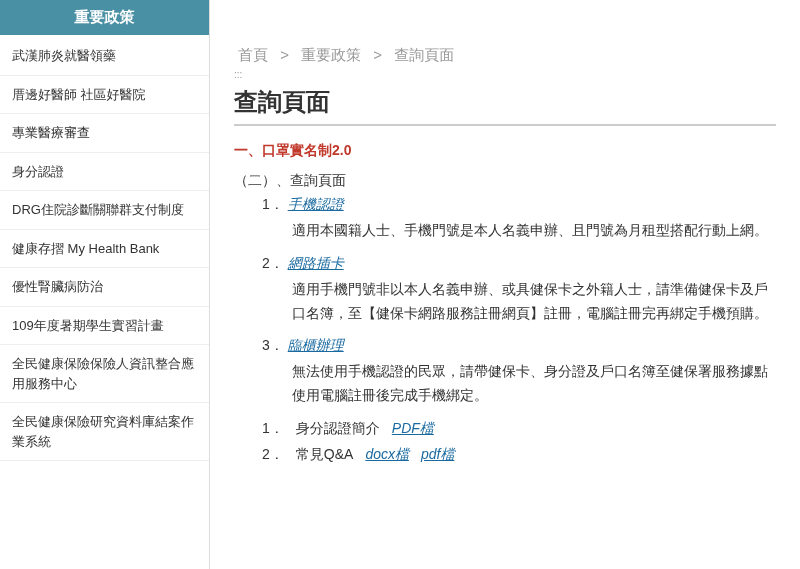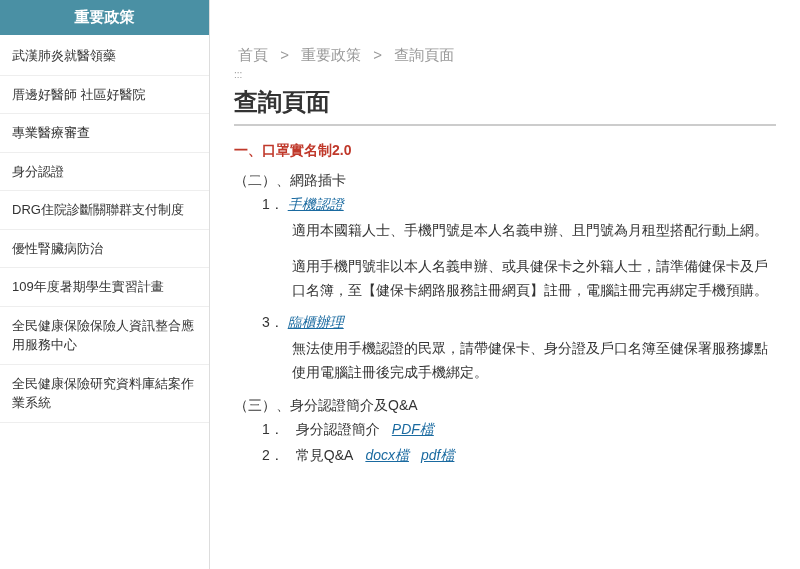--- a/index.html
+++ b/index.html
@@ -140,20 +140,21 @@
 <body>
 
 <div id="sidebar">
   <div class="sidebar-header">重要政策</div>
   <div class="sidebar-items">
     <div class="sidebar-item">武漢肺炎就醫領藥</div>
     <div class="sidebar-item">厝邊好醫師 社區好醫院</div>
     <div class="sidebar-item">專業醫療審查</div>
     <div class="sidebar-item">身分認證</div>
     <div class="sidebar-item">DRG住院診斷關聯群支付制度</div>
+    <div class="sidebar-item">健康存摺  My Health Bank</div>
     <div class="sidebar-item">優性腎臟病防治</div>
     <div class="sidebar-item">109年度暑期學生實習計畫</div>
     <div class="sidebar-item">全民健康保險保險人資訊整合應用服務中心</div>
     <div class="sidebar-item">全民健康保險研究資料庫結案作業系統</div>
   </div>
 </div>
 
 <div id="main">
 
   <div class="breadcrumb">
@@ -165,45 +166,48 @@
   </div>
 
   <span class="drag-handle-main">:::</span>
 
   <div class="page-title">查詢頁面</div>
 
   <div class="section-title">一、口罩實名制2.0</div>
 
 
   <div class="sub-section">
-    <div class="sub-section-title">（二）、網路插卡</div>
+    <div class="sub-section-title">（二）、查詢頁面</div>
 
     <div class="numbered-item">
       <div class="numbered-item-title">
         <span>1．</span>
         <a class="link">手機認證</a>
       </div>
       <div class="numbered-item-desc">適用本國籍人士、手機門號是本人名義申辦、且門號為月租型搭配行動上網。</div>
     </div>
 
     <div class="numbered-item">
+      <div class="numbered-item-title">
+        <span>2．</span>
+        <a class="link">網路插卡</a>
+      </div>
       <div class="numbered-item-desc">適用手機門號非以本人名義申辦、或具健保卡之外籍人士，請準備健保卡及戶口名簿，至【健保卡網路服務註冊網頁】註冊，電腦註冊完再綁定手機預購。</div>
     </div>
 
     <div class="numbered-item">
       <div class="numbered-item-title">
         <span>3．</span>
         <a class="link">臨櫃辦理</a>
       </div>
       <div class="numbered-item-desc">無法使用手機認證的民眾，請帶健保卡、身分證及戶口名簿至健保署服務據點使用電腦註冊後完成手機綁定。</div>
     </div>
   </div>
 
   <div class="sub-section section-3">
-    <div class="sub-section-title">（三）、身分認證簡介及Q&amp;A</div>
 
     <div class="qa-item">
       <span>1．</span>
       <span>身分認證簡介</span>
       <a class="link">PDF檔</a>
     </div>
 
     <div class="qa-item">
       <span>2．</span>
       <span>常見Q&amp;A</span>

